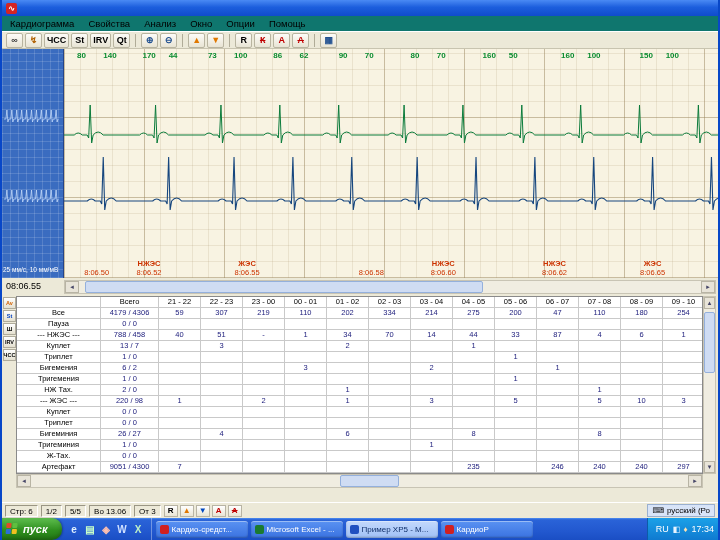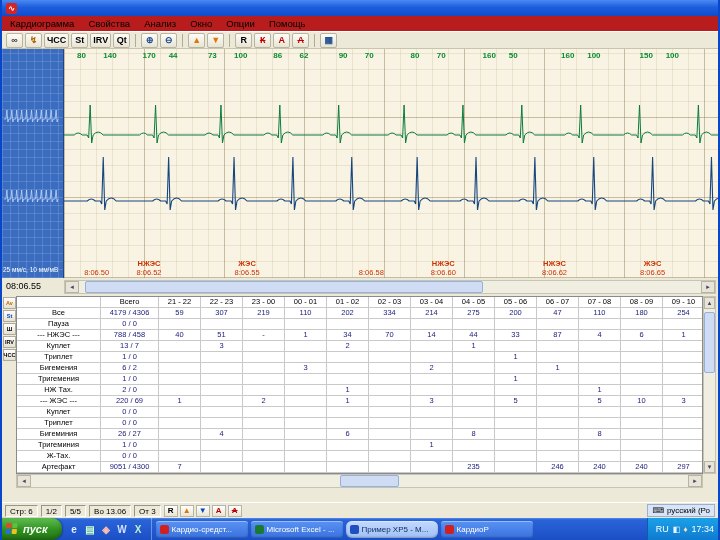--- a/index.html
+++ b/index.html
@@ -8,21 +8,21 @@
           border-left:2px solid #0847c8;border-right:2px solid #0847c8;}
   
   .titlebar{position:absolute;top:0;left:0;right:0;height:16px;
     background:linear-gradient(180deg,#4a8af4 0%,#1c5edd 45%,#0f4ccc 100%);
     display:flex;align-items:center;gap:4px;padding:0 4px;color:#fff;
     font-size:9.5px;font-weight:bold;white-space:nowrap;overflow:hidden;}
   .appicon{width:11px;height:11px;background:#d42424;border-radius:2px;color:#fff;
     font-size:8px;line-height:11px;text-align:center;flex:none;font-weight:bold;}
   
   .menubar{position:absolute;top:16px;left:0;right:0;height:15px;display:flex;align-items:center;
-    gap:14px;padding:0 8px;font-size:9.5px;background:#b91c1c;}
+    gap:14px;padding:0 8px;font-size:9.5px;background:#0f766e;}
   
   .toolbar{position:absolute;top:31px;left:0;right:0;height:18px;display:flex;align-items:center;
     gap:2px;padding:0 4px;background:#ece9d8;border-top:1px solid #fff;border-bottom:1px solid #c8c4b0;}
   .tbtn{min-width:17px;height:15px;border:1px solid #b8b4a0;background:linear-gradient(#fdfcf8,#e8e4d4);
     font-size:9px;font-weight:bold;display:flex;align-items:center;justify-content:center;
     padding:0 2px;border-radius:2px;cursor:default;}
   .tsep{width:1px;height:13px;background:#b0ac98;margin:0 3px;}
   
   .ecg{position:absolute;top:49px;left:0;right:0;height:229px;display:flex;}
   .mini{position:relative;width:62px;height:100%;flex:none;background:#3a6cc0;border-right:1px solid #24448a;
@@ -92,21 +92,21 @@
   .winflag span{border-radius:1px;}
   .quicklaunch{display:flex;align-items:center;gap:3px;padding:0 6px;height:100%;
     border-right:1px solid rgba(255,255,255,.35);}
   .qlicon{width:13px;height:14px;font-size:10px;font-weight:bold;display:flex;align-items:center;
     justify-content:center;cursor:default;}
   .tasks{display:flex;align-items:center;gap:3px;padding:0 4px;flex:1;height:100%;overflow:hidden;}
   .taskbtn{width:92px;height:17px;flex:none;border-radius:3px;display:flex;align-items:center;gap:3px;
     padding:0 4px;color:#fff;font-size:8px;white-space:nowrap;overflow:hidden;cursor:default;
     background:linear-gradient(180deg,#5a92f2,#3a72e0);
     box-shadow:inset 0 1px 0 rgba(255,255,255,.4),inset 0 -1px 2px rgba(0,0,0,.25);}
-  .taskbtn.active{background:linear-gradient(180deg,#c4d9fc,#9fc0f6);color:#10306a;border-radius:6px;}
+  .taskbtn.active{background:linear-gradient(180deg,#c4d9fc,#9fc0f6);color:#10306a;}
   .task-ic{width:9px;height:9px;border-radius:2px;flex:none;}
   .task-lab{overflow:hidden;text-overflow:ellipsis;}
   .tray{height:100%;flex:none;display:flex;align-items:center;gap:4px;padding:0 6px 0 8px;color:#fff;
     font-size:9px;background:linear-gradient(180deg,#1ba1e8,#0f7ad0);border-left:1px solid #0c5ca8;}
   .trayicon{font-size:8px;cursor:default;}
 </style>
 </head>
 <body>
 
 <div class="window">
@@ -388,21 +388,21 @@
         <div class="tcell val" style="width: 42px;"></div>
         <div class="tcell val" style="width: 42px;"></div>
         <div class="tcell val" style="width: 42px;"></div>
         <div class="tcell val" style="width: 42px;">1</div>
         <div class="tcell val" style="width: 42px;"></div>
         <div class="tcell val" style="width: 42px;"></div>
         <div class="tcell fill"></div>
       </div>
       <div class="trow">
         <div class="tcell lbl" style="width: 84px;">--- ЖЭС ---</div>
-        <div class="tcell val" style="width: 58px;">220 / 69</div>
+        <div class="tcell val" style="width: 58px;">220 / 98</div>
         <div class="tcell val" style="width: 42px;">1</div>
         <div class="tcell val" style="width: 42px;"></div>
         <div class="tcell val" style="width: 42px;">2</div>
         <div class="tcell val" style="width: 42px;"></div>
         <div class="tcell val" style="width: 42px;">1</div>
         <div class="tcell val" style="width: 42px;"></div>
         <div class="tcell val" style="width: 42px;">3</div>
         <div class="tcell val" style="width: 42px;"></div>
         <div class="tcell val" style="width: 42px;">5</div>
         <div class="tcell val" style="width: 42px;"></div>

